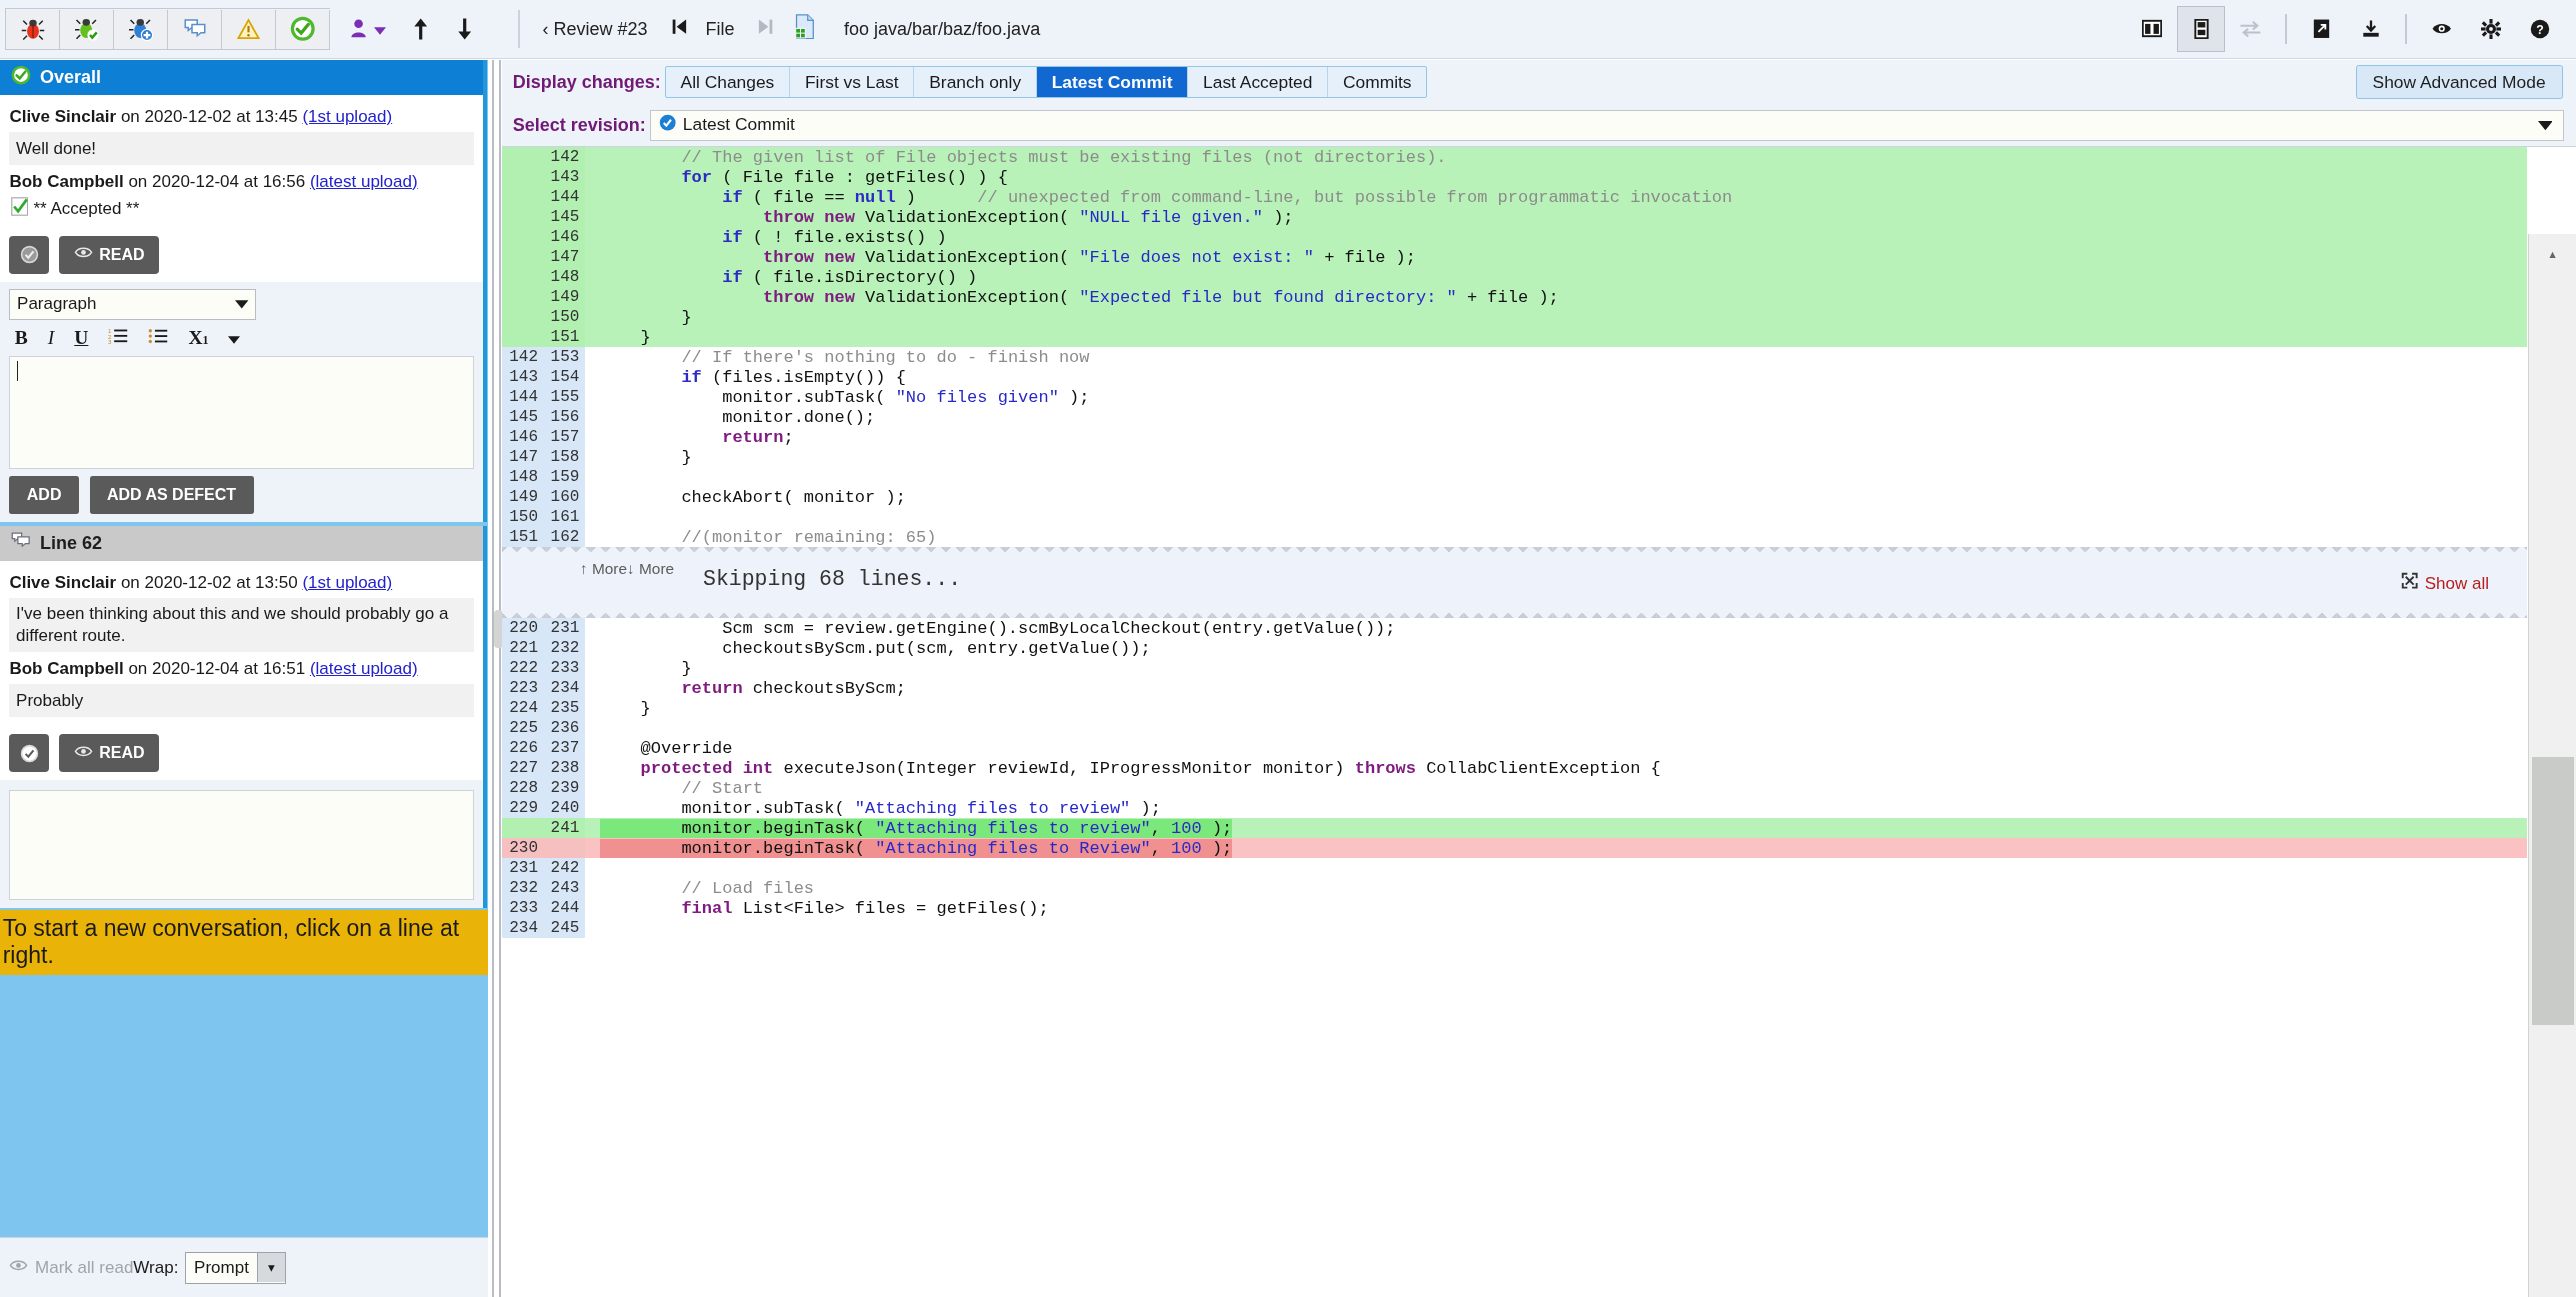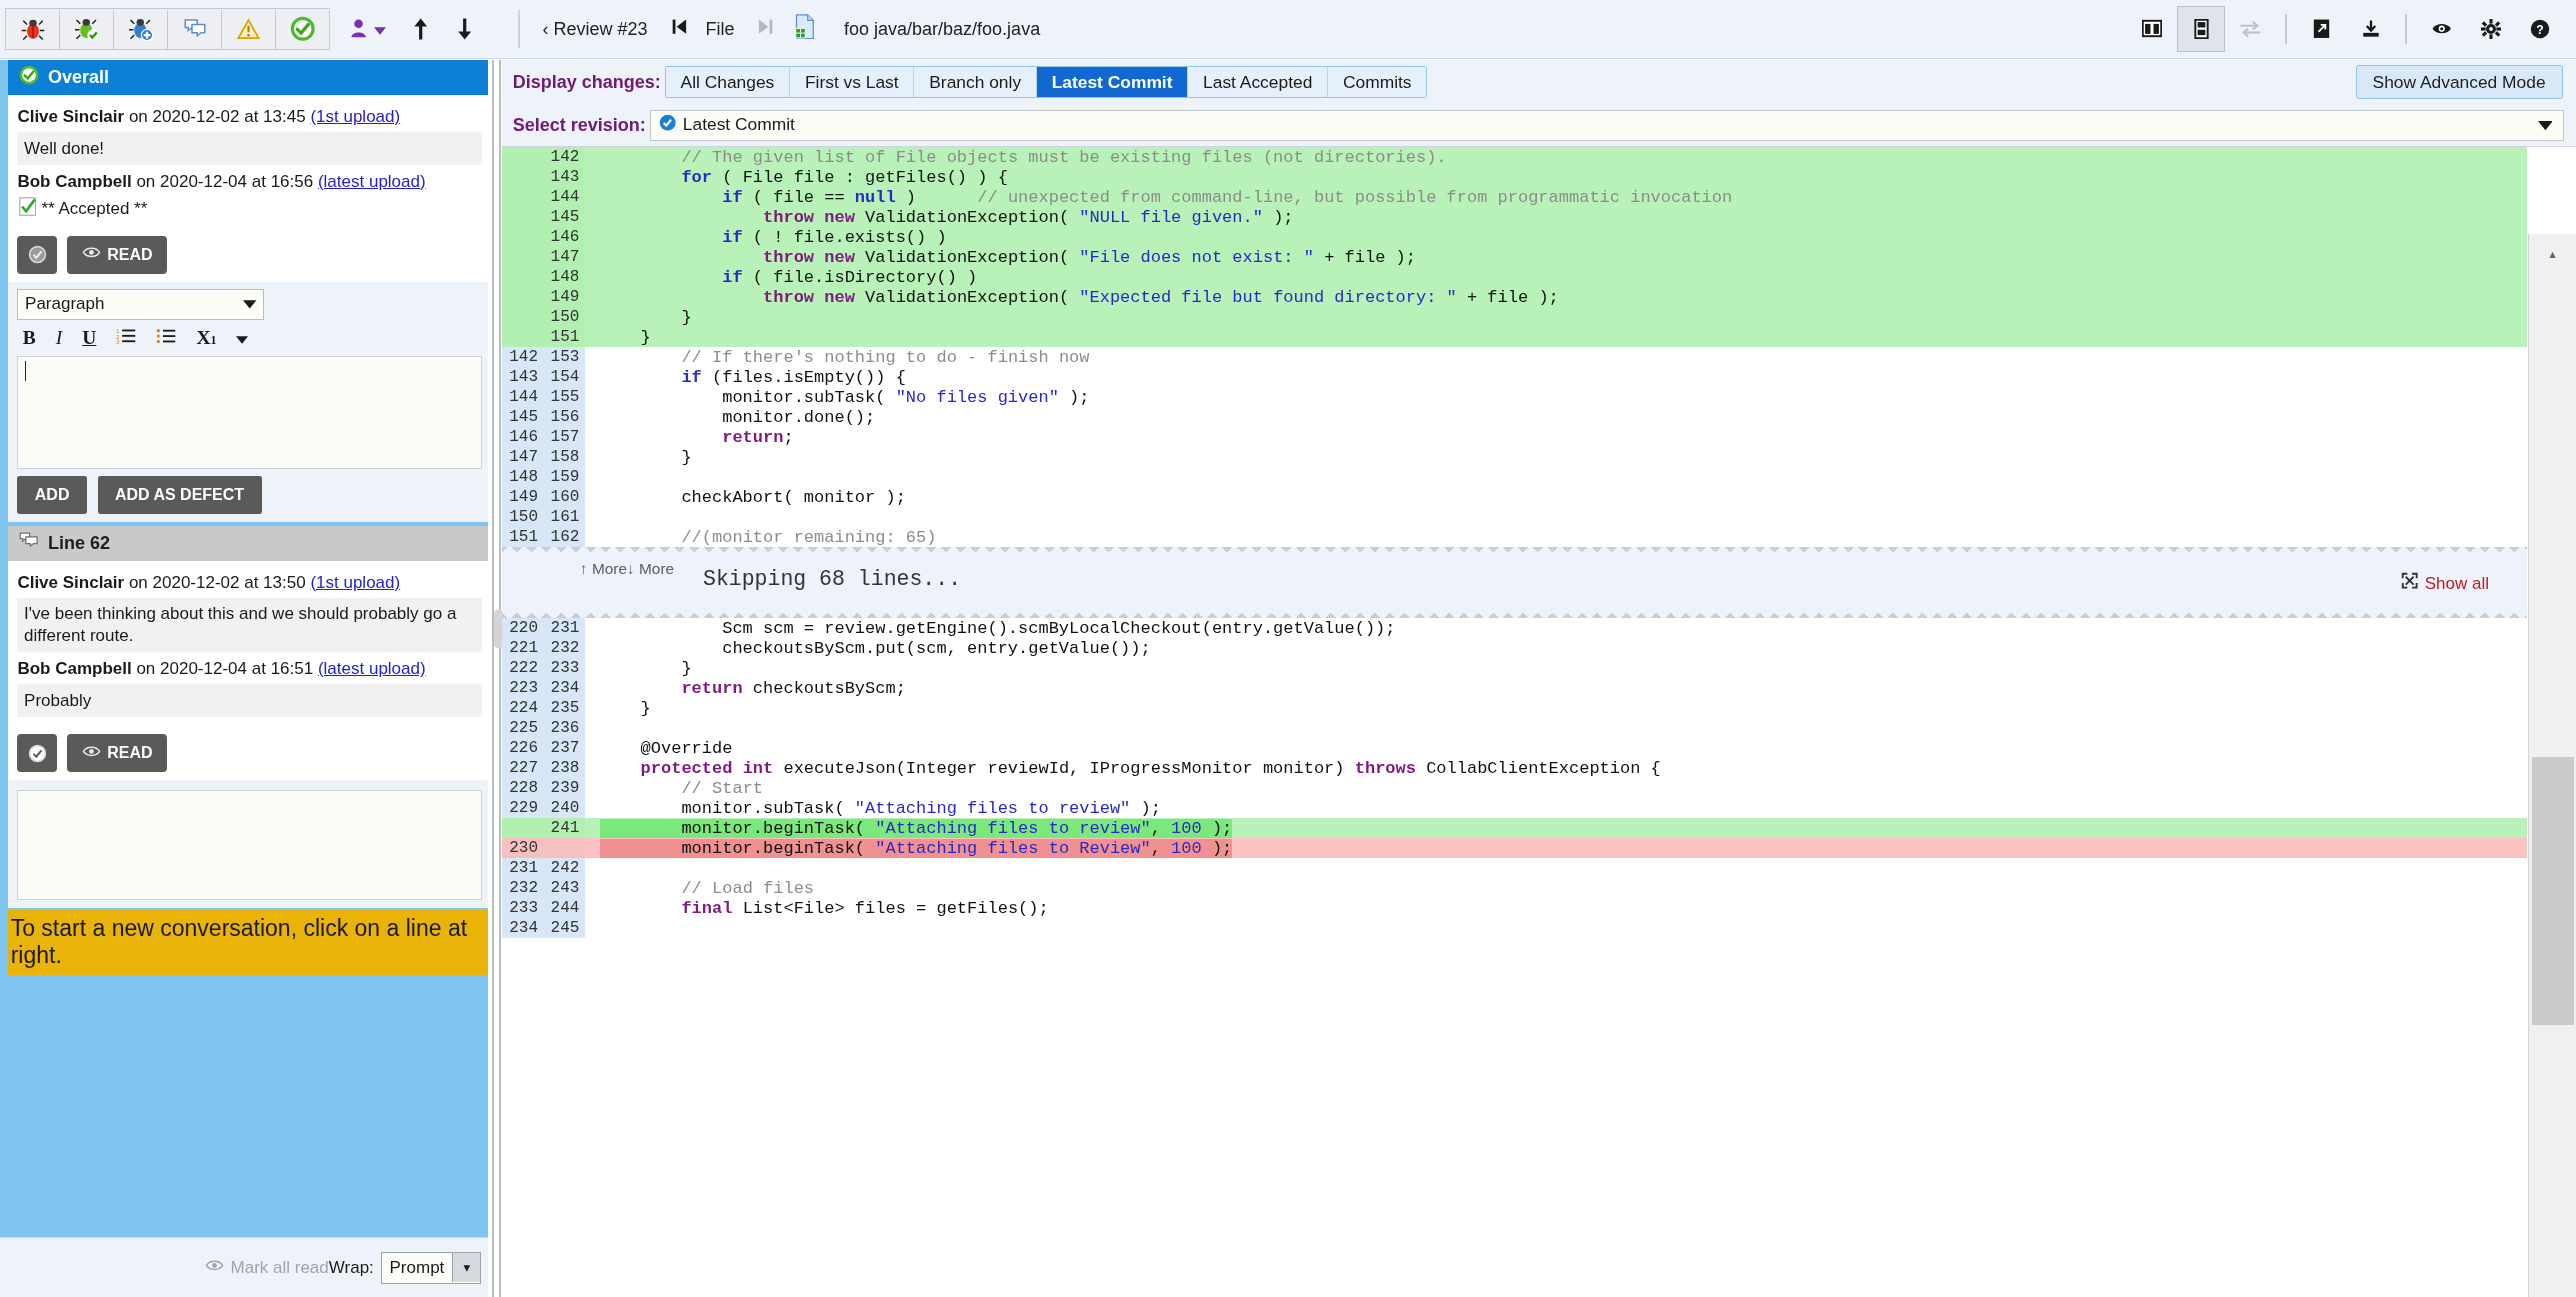--- a/index.html
+++ b/index.html
@@ -58,21 +58,20 @@
   
   #sidebar {
     position: absolute; left: 0; top: 60px;
     width: 488px; height: 1237px;
     background: #7ec5ef;
     overflow: hidden;
   }
   #sb-scroll {
     position: absolute; left: 0; top: 0; width: 488px; height: 1177px;
     overflow: hidden;
-    margin-left: 8px;
   }
   .panel { width: 487px; border-right: 4px solid #2196d9; }
   .panel-hd {
     height: 35px; display: flex; align-items: center; gap: 9.4px;
     padding: 0 10.7px; font-weight: bold; font-size: 18px;
   }
   .panel-hd.blue { background: #0d7fd4; color: #ffffff; }
   .panel-hd.grey { background: #c9c9c9; color: #1e1e1e; }
   .panel-body { background: #ffffff; padding: 6.7px 9.4px 5.4px 9.4px; }
   .cmt-meta { font-size: 17px; color: #1a1a1a; margin: 5.4px 0 5.4px 0; }
@@ -115,21 +114,21 @@
     font-family: "Liberation Sans", sans-serif;
   }
 
   .hint-bar {
     background: #eab308; font-size: 23px; padding: 5.4px 2.7px; color: #1a1a1a;
     border-top: 2.7px solid #7ec5ef; border-bottom: 2.7px solid #7ec5ef;
   }
   #sb-footer {
     position: absolute; left: 0; bottom: 0; width: 488px; height: 60px;
     background: #eef2f9; border-top: 1.3px solid #cdd4e0;
-    display: flex; align-items: center; justify-content: flex-end;
+    display: flex; align-items: center; justify-content: flex-start;
     padding: 0 6.7px 0 9.4px;
     margin-top: 17px;
   }
   .markall { display: flex; align-items: center; gap: 6.7px; color: #a0a4ab; font-size: 17px; }
   .wrapsel { display: flex; align-items: center; gap: 6.7px; font-size: 17px; }
   .wrapsel .sel {
     display: flex; align-items: center; background: #fdfdf8;
     border: 1.3px solid #9ea3ab; height: 32px;
   }
   .wrapsel .sel .val { padding: 0 8px; }

